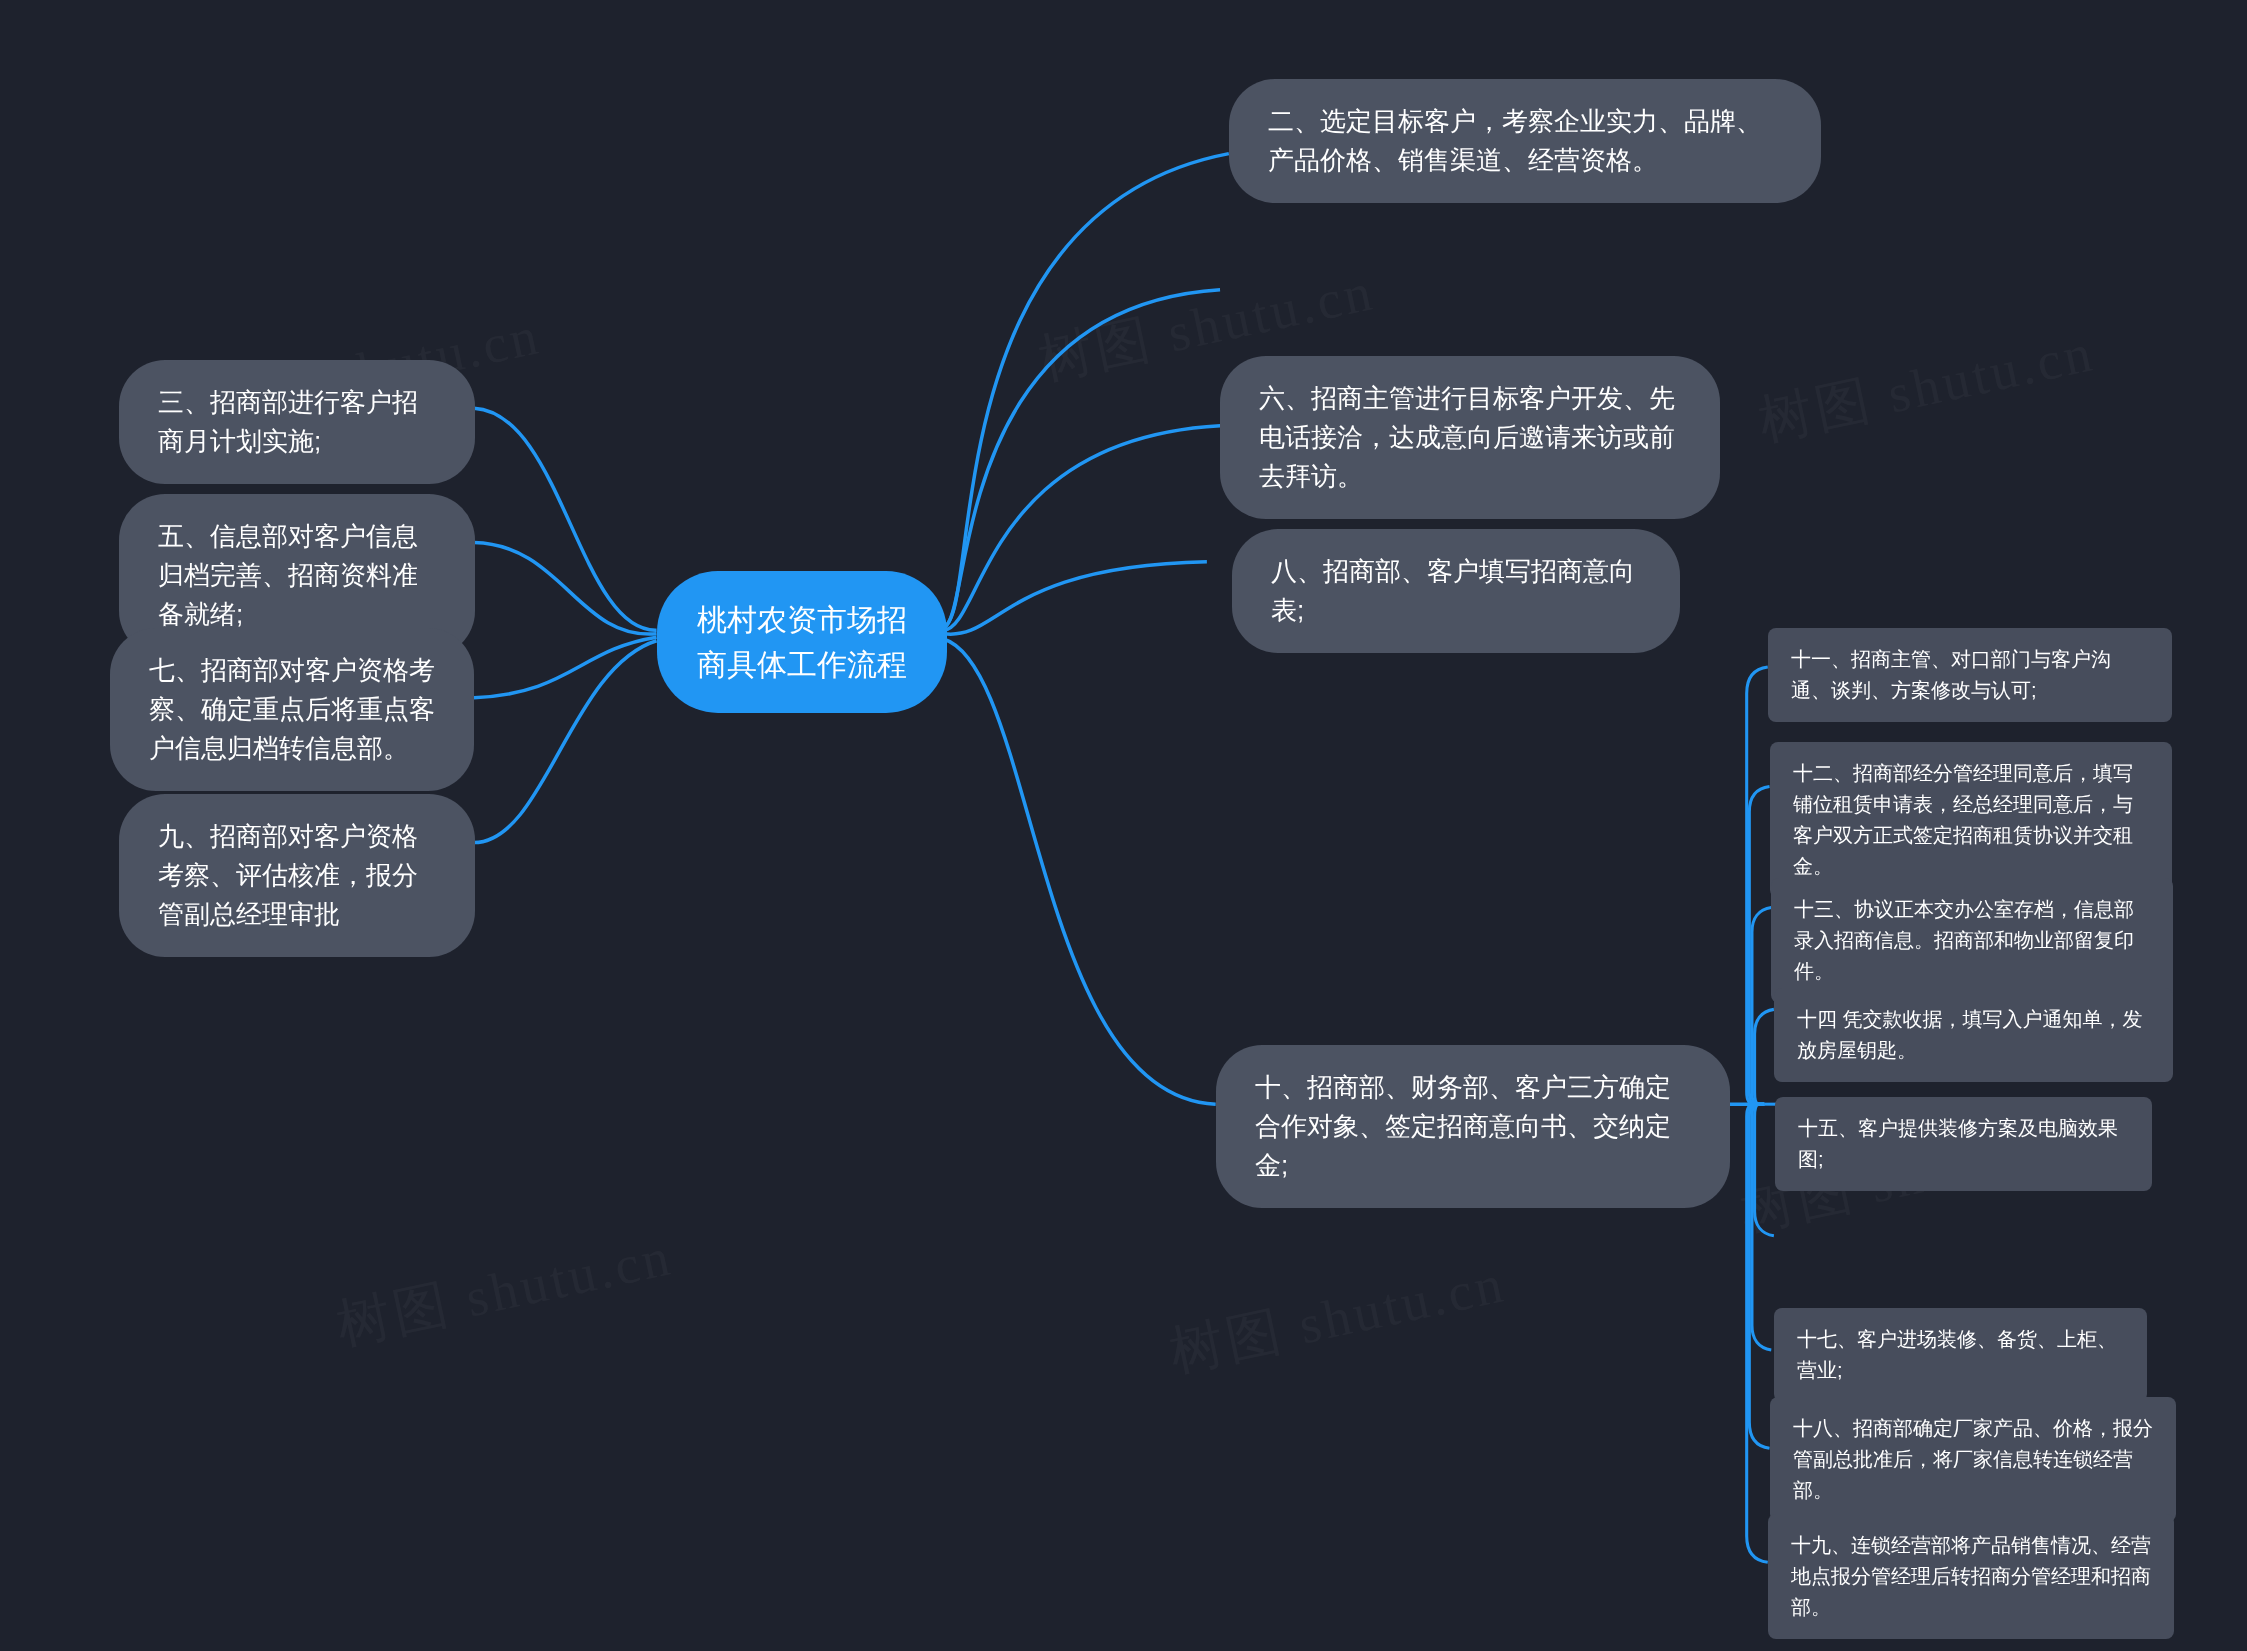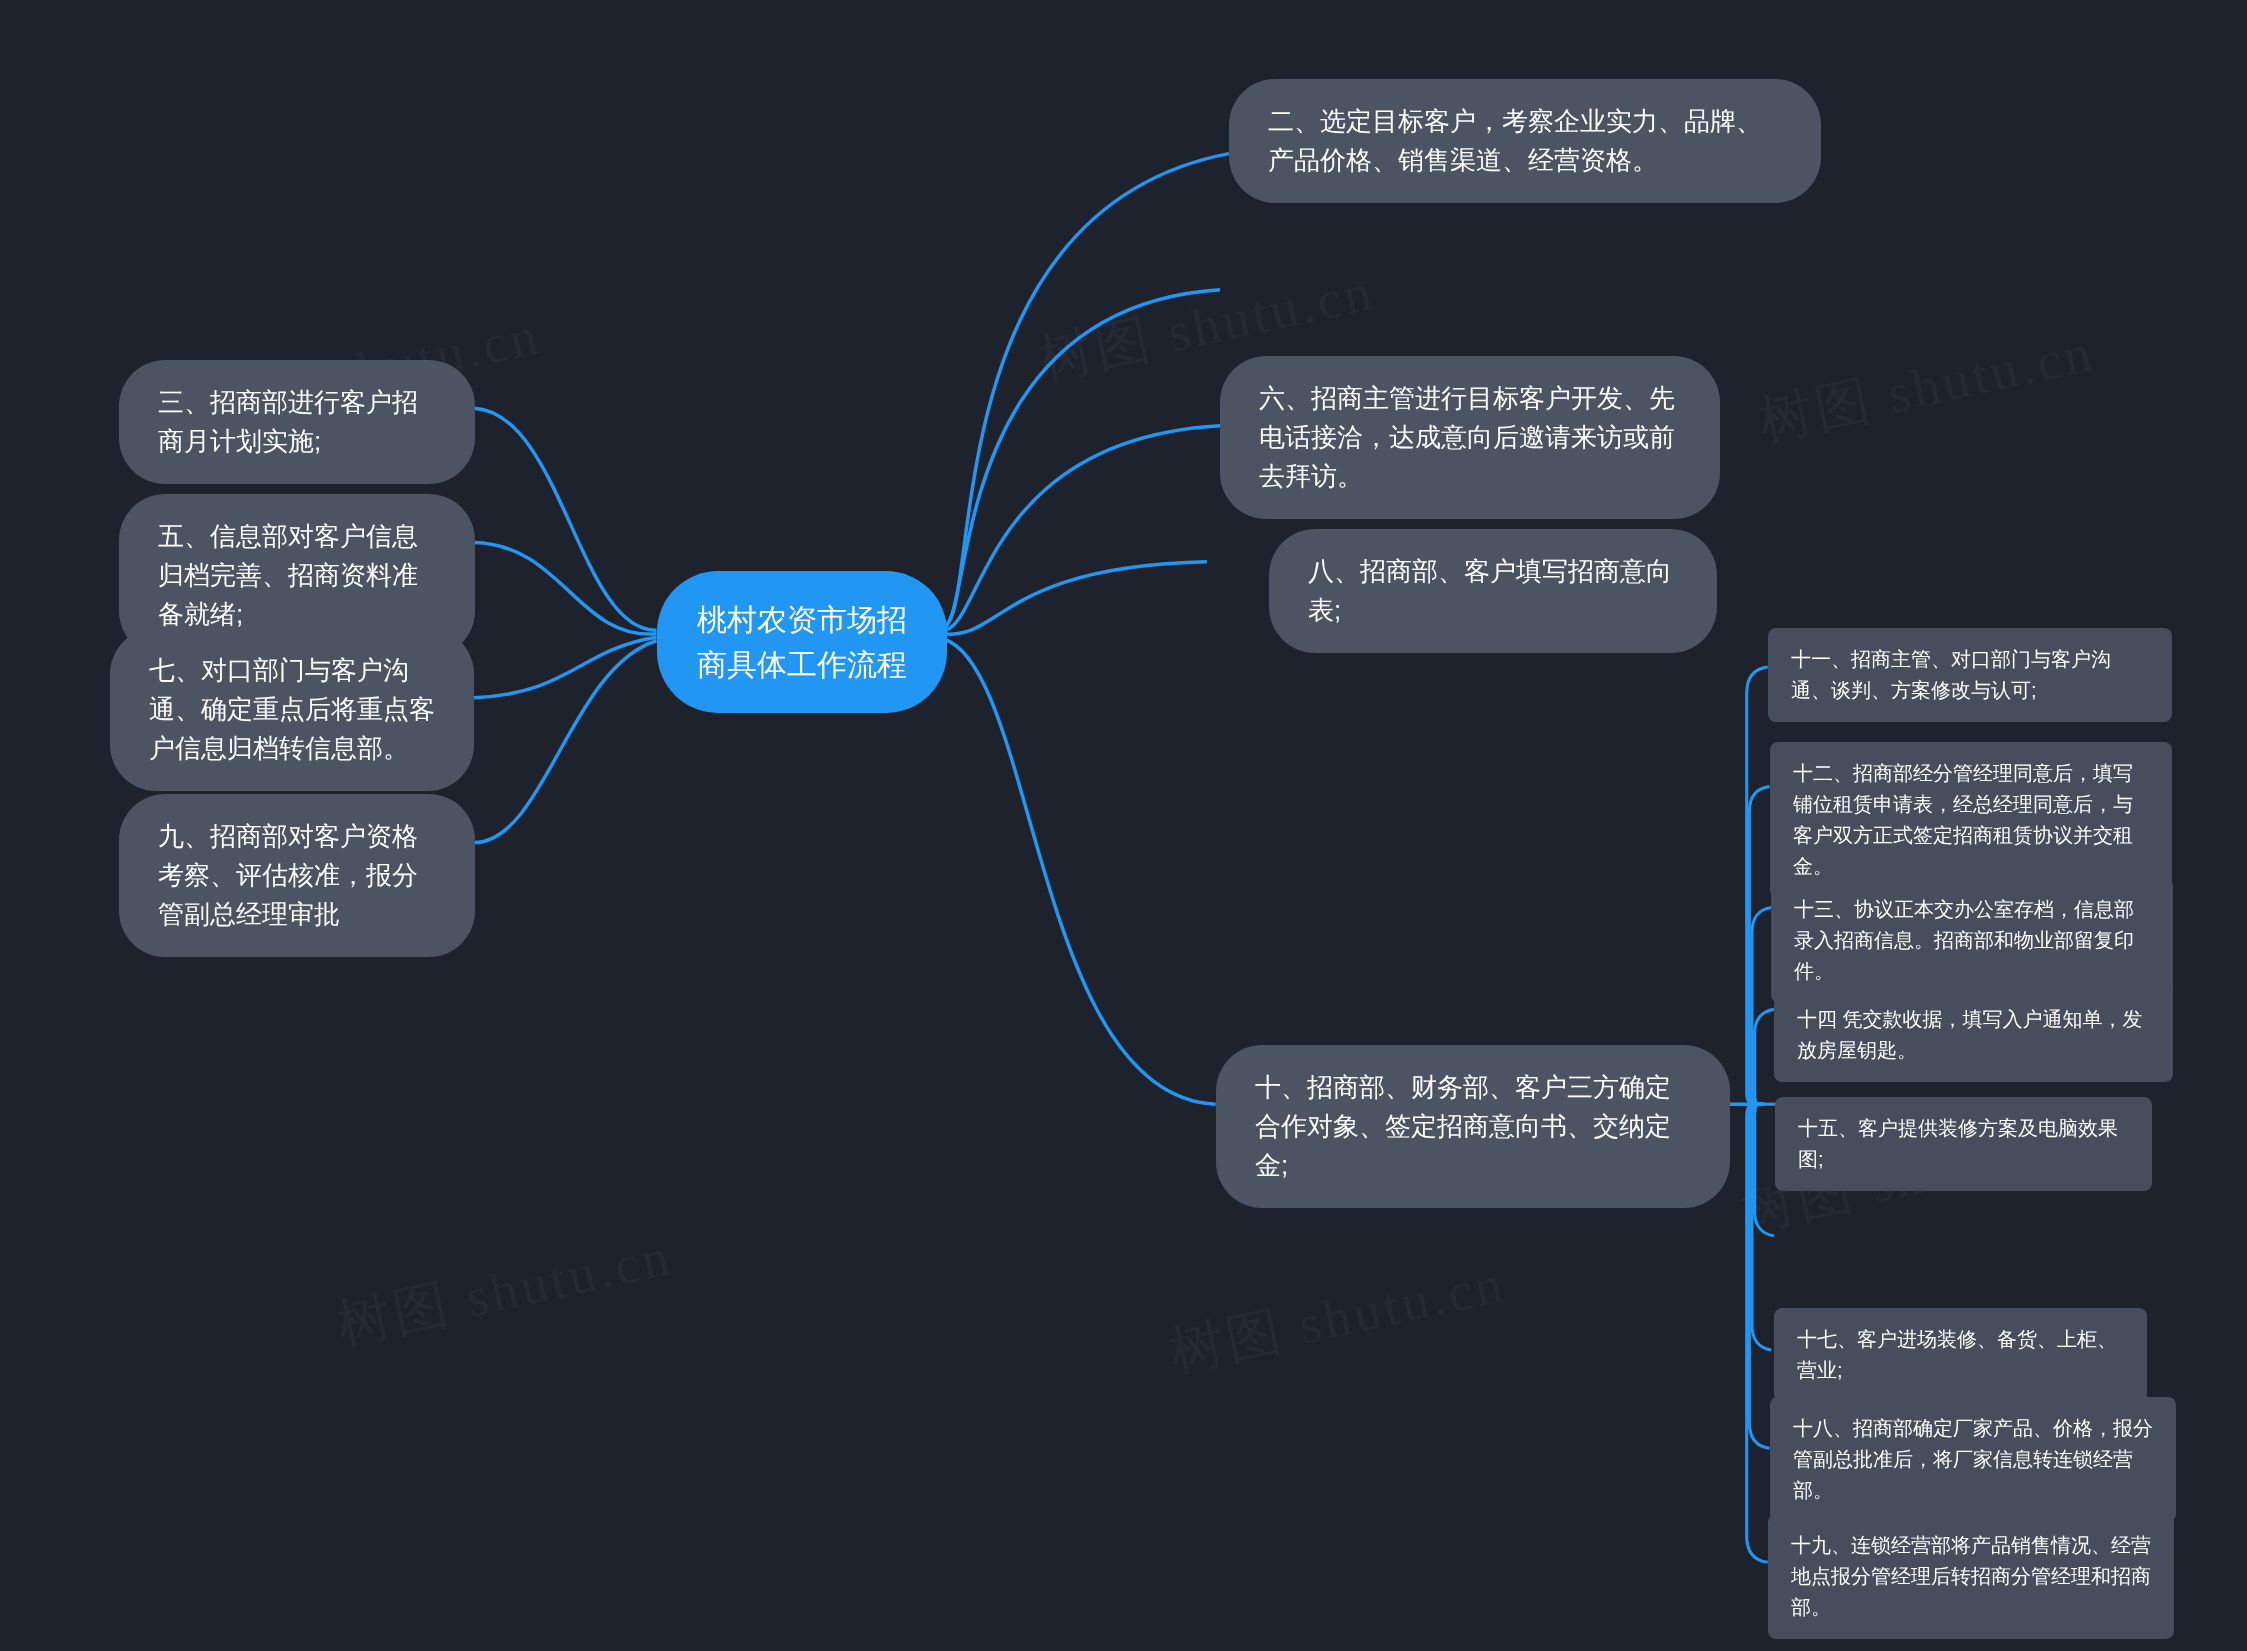--- a/index.html
+++ b/index.html
@@ -104,37 +104,37 @@
 
   <div class="node lvl1" style="left:119px;top:360px;width:356px;">
     <span class="txt">三、招商部进行客户招商月计划实施;</span>
   </div>
 
   <div class="node lvl1" style="left:119px;top:494px;width:356px;justify-content:center;">
     <span class="txt">五、信息部对客户信息归档完善、招商资料准备就绪;</span>
   </div>
 
   <div class="node lvl1" style="left:110px;top:628px;width:364px;">
-    <span class="txt">七、对口部门与客户沟通、确定重点后将重点客户信息归档转信息部。</span>
+    <span class="txt">七、招商部对客户资格考察、确定重点后将重点客户信息归档转信息部。</span>
   </div>
 
   <div class="node lvl1" style="left:119px;top:794px;width:356px;align-items:flex-end;">
     <span class="txt">九、招商部对客户资格考察、评估核准，报分管副总经理审批</span>
   </div>
 
   <div class="node lvl1" style="left:1229px;top:79px;width:592px;">
     <span class="txt">二、选定目标客户，考察企业实力、品牌、产品价格、销售渠道、经营资格。</span>
   </div>
 
 
   <div class="node lvl1" style="left:1220px;top:356px;width:500px;">
     <span class="txt">六、招商主管进行目标客户开发、先电话接洽，达成意向后邀请来访或前去拜访。</span>
   </div>
 
-  <div class="node lvl1" style="left:1269px;top:529px;width:448px;justify-content:flex-end;">
+  <div class="node lvl1" style="left:1232px;top:529px;width:448px;justify-content:flex-end;">
     <span class="txt">八、招商部、客户填写招商意向表;</span>
   </div>
 
   <div class="node lvl1" style="left:1216px;top:1045px;width:514px;">
     <span class="txt">十、招商部、财务部、客户三方确定合作对象、签定招商意向书、交纳定金;</span>
   </div>
 
   <div class="node lvl2" style="left:1768px;top:628px;width:404px;">
     <span class="txt">十一、招商主管、对口部门与客户沟通、谈判、方案修改与认可;</span>
   </div>

